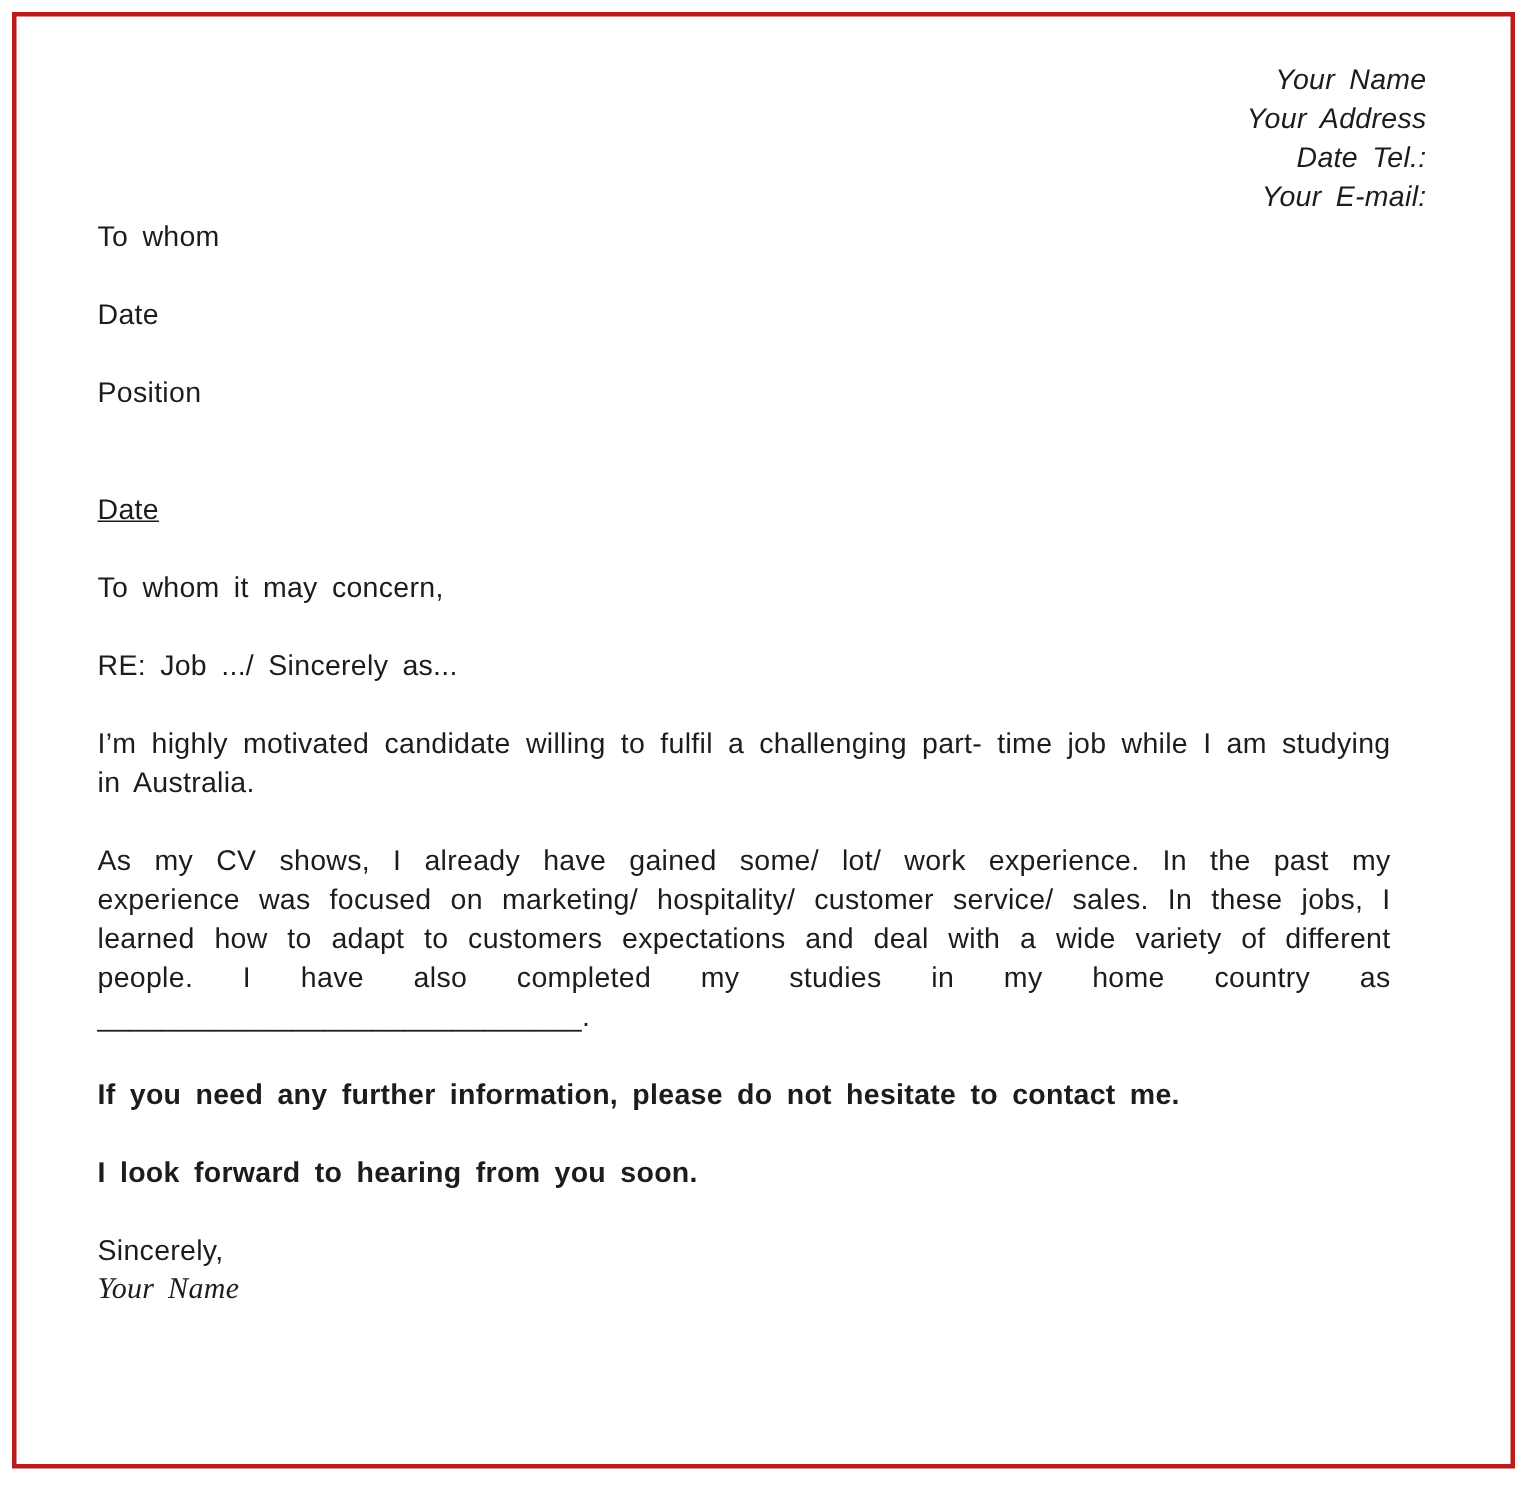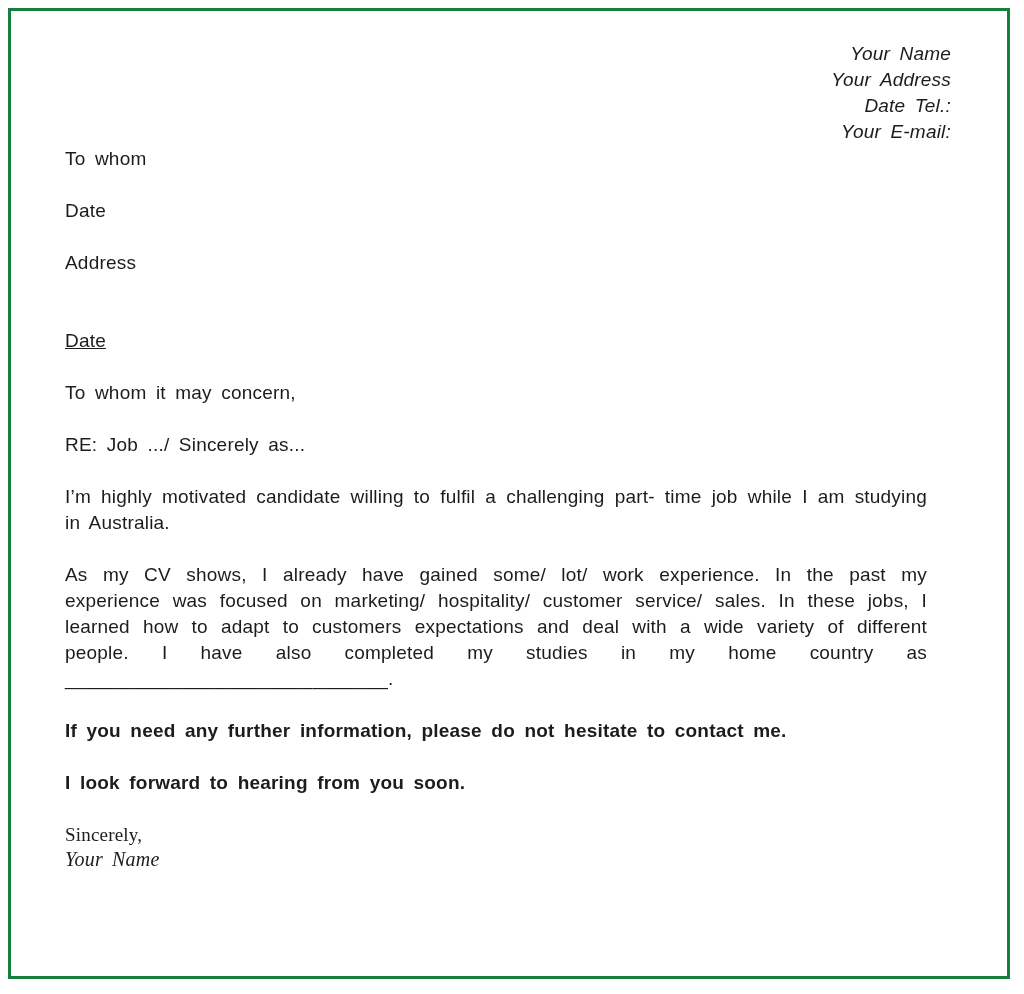--- a/index.html
+++ b/index.html
@@ -9,21 +9,21 @@
     width: 1024px;
     height: 994px;
     overflow: hidden;
   }
   .page {
     position: absolute;
     left: 8px;
     top: 8px;
     width: 1002px;
     height: 971px;
-    border: 3px solid #15803d;
+    border: 3px solid #b91c1c;
     background: #ffffff;
     box-sizing: border-box;
   }
   .content {
     padding: 30px 56px 0 54px;
     font-family: "Liberation Sans", "DejaVu Sans", sans-serif;
     font-size: 19px;
     line-height: 26px;
     color: #1c1c1e;
     letter-spacing: 0.2px;
@@ -46,21 +46,21 @@
     text-align: justify;
   }
   .para-left {
     margin: 26px 24px 0 0;
     text-align: left;
     font-weight: bold;
   }
   .closing {
     margin-top: 26px;
   }
-  .closing p { margin: 0; line-height: 25px; font-family: Liberation Serif, serif; }
+  .closing p { margin: 0; line-height: 25px; }
   .signature {
     font-family: "Liberation Serif", "DejaVu Serif", serif;
     font-style: italic;
     font-size: 20px;
   }
 </style>
 </head>
 <body>
 
 <div class="page">
@@ -68,21 +68,21 @@
 
     <div class="sender">
       <div>Your Name</div>
       <div>Your Address</div>
       <div>Date Tel.:</div>
       <div>Your E-mail:</div>
     </div>
 
     <p class="line" style="margin-top:1px">To whom</p>
     <p class="line">Date</p>
-    <p class="line">Address</p>
+    <p class="line">Position</p>
 
     <p class="line gap-2">Date</p>
 
     <p class="line">To whom it may concern,</p>
 
     <p class="line">RE: Job .../ Sincerely as...</p>
 
     <p class="para">I’m highly motivated candidate willing to fulfil a challenging part- time job while I am studying in Australia.</p>
 
     <p class="para">As my CV shows, I already have gained some/ lot/ work experience. In the past my experience was focused on marketing/ hospitality/ customer service/ sales. In these jobs, I learned how to adapt to customers expectations and deal with a wide variety of different people. I have also completed my studies in my home country as ______________________________.</p>

